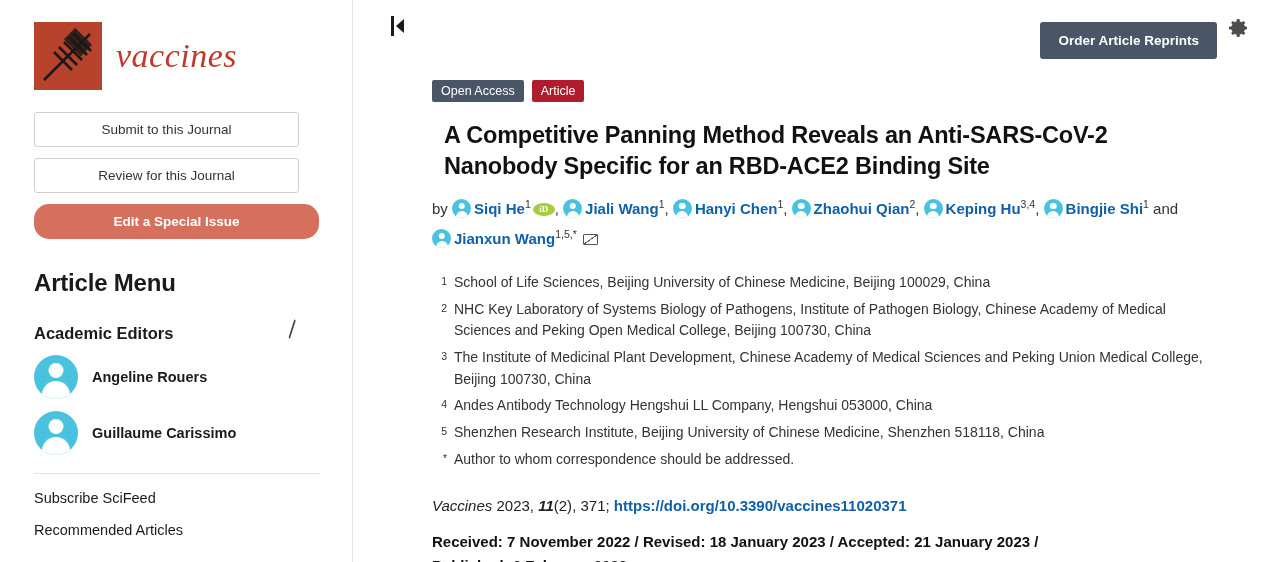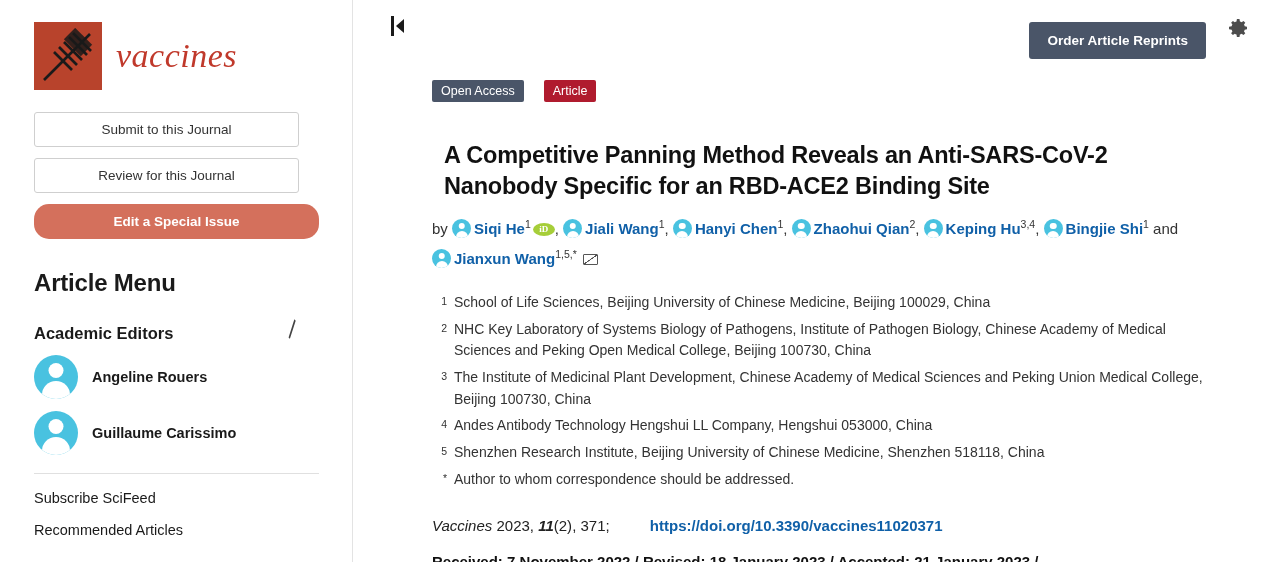--- a/index.html
+++ b/index.html
@@ -171,21 +171,21 @@
   }
   .collapse-handle .tri {
     position: absolute; left: 5px; top: 3px;
     width: 0; height: 0;
     border-top: 7px solid transparent;
     border-bottom: 7px solid transparent;
     border-right: 8px solid #1a1a1a;
   }
   .reprints-btn {
     position: absolute;
-    right: 66px;
+    right: 55px;
     top: 22px;
     background: #4a5568;
     color: #fff;
     font-size: 13.5px;
     font-weight: bold;
     padding: 11px 18px;
     border: none;
     border-radius: 3px;
     cursor: pointer;
   }
@@ -197,22 +197,22 @@
     cursor: pointer;
   }
   .content {
     position: absolute;
     left: 79px;
     top: 80px;
     right: 40px;
   }
   .badges {
     display: flex;
-    gap: 20px;
-    margin-bottom: 38px;
+    gap: 8px;
+    margin-bottom: 18px;
   }
   .badge {
     font-size: 12.5px;
     color: #fff;
     padding: 4px 9px;
     border-radius: 2px;
     display: inline-block;
   }
   .badge-open { background: #4a5568; }
   .badge-article { background: #b01b2e; }
@@ -319,21 +319,21 @@
   }
   .aff-text { flex: 1; }
   .cite-line {
     margin-top: 26px;
     font-size: 15px;
     color: #222;
   }
   .cite-line .jname { font-style: italic; }
   .cite-line .yr { font-weight: normal; text-align: right; }
   .cite-line .vol { font-style: italic; font-weight: bold; }
-  .cite-line .doi { color: #1060a8; font-weight: bold; cursor: pointer; margin-left: 36px; }
+  .cite-line .doi { color: #1060a8; font-weight: bold; cursor: pointer; }
   .dates {
     margin-top: 16px;
     font-size: 15px;
     font-weight: bold;
     color: #111;
     line-height: 1.6;
     max-width: 640px;
   }
 </style>
 </head>

